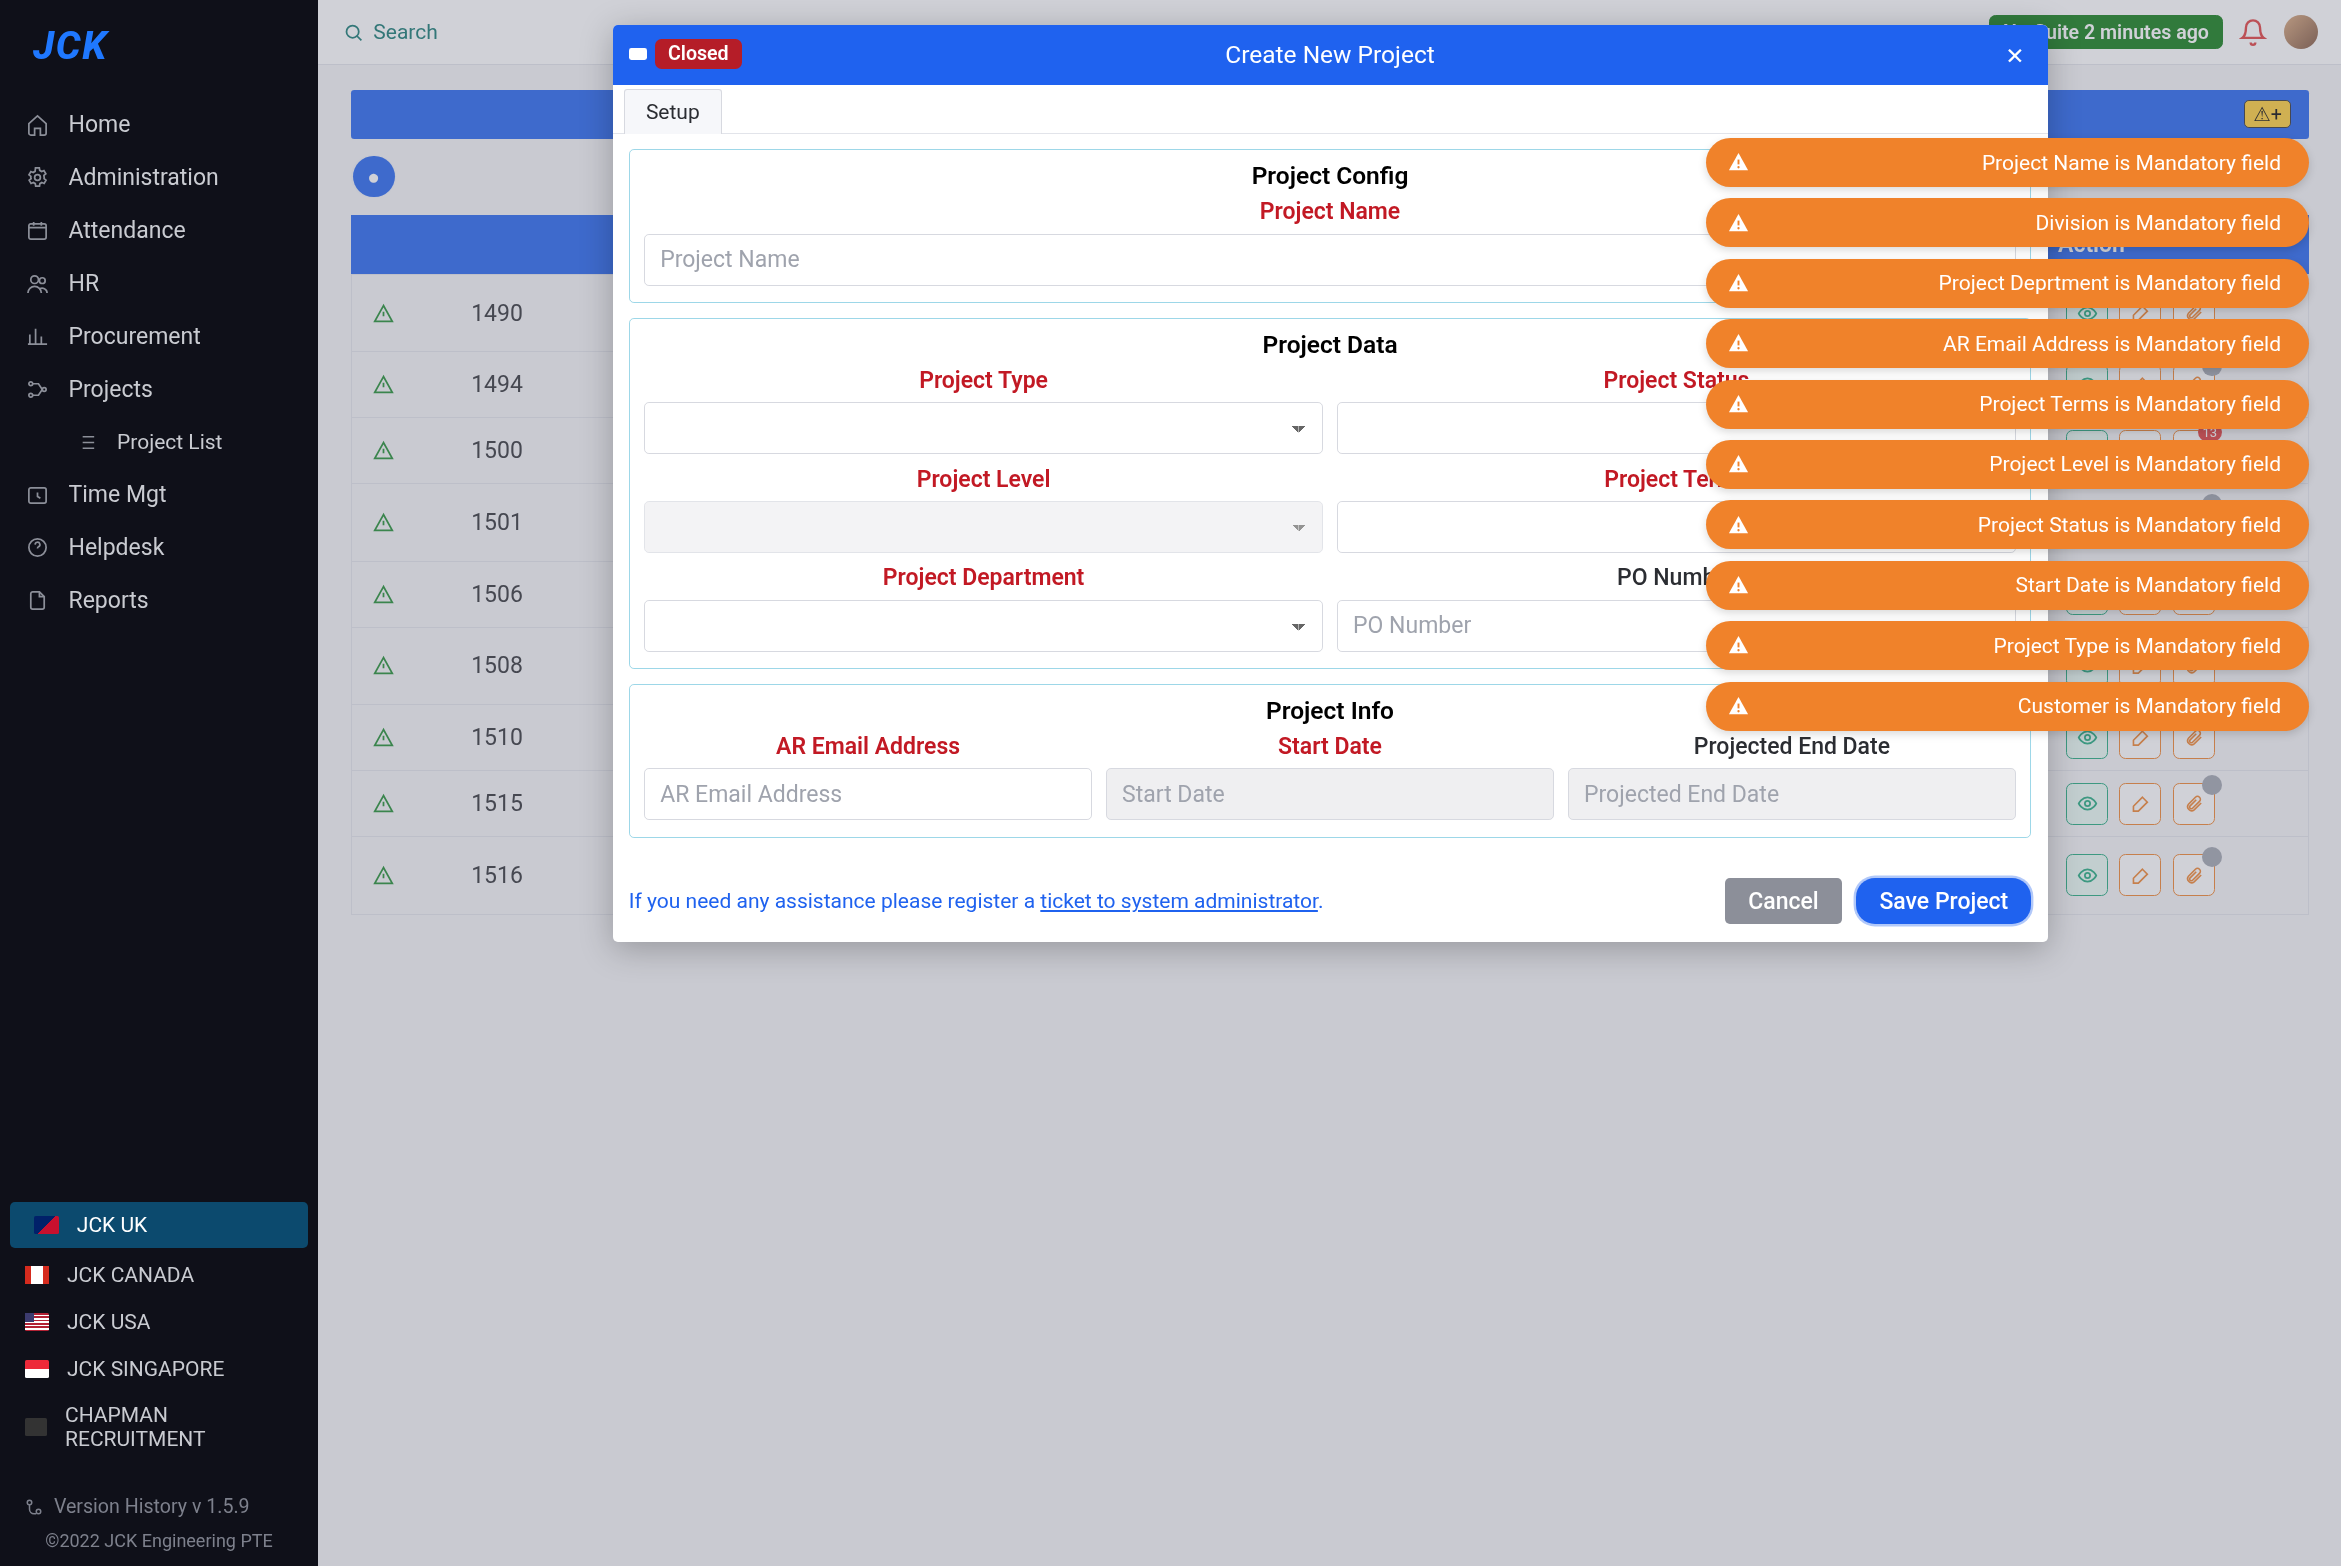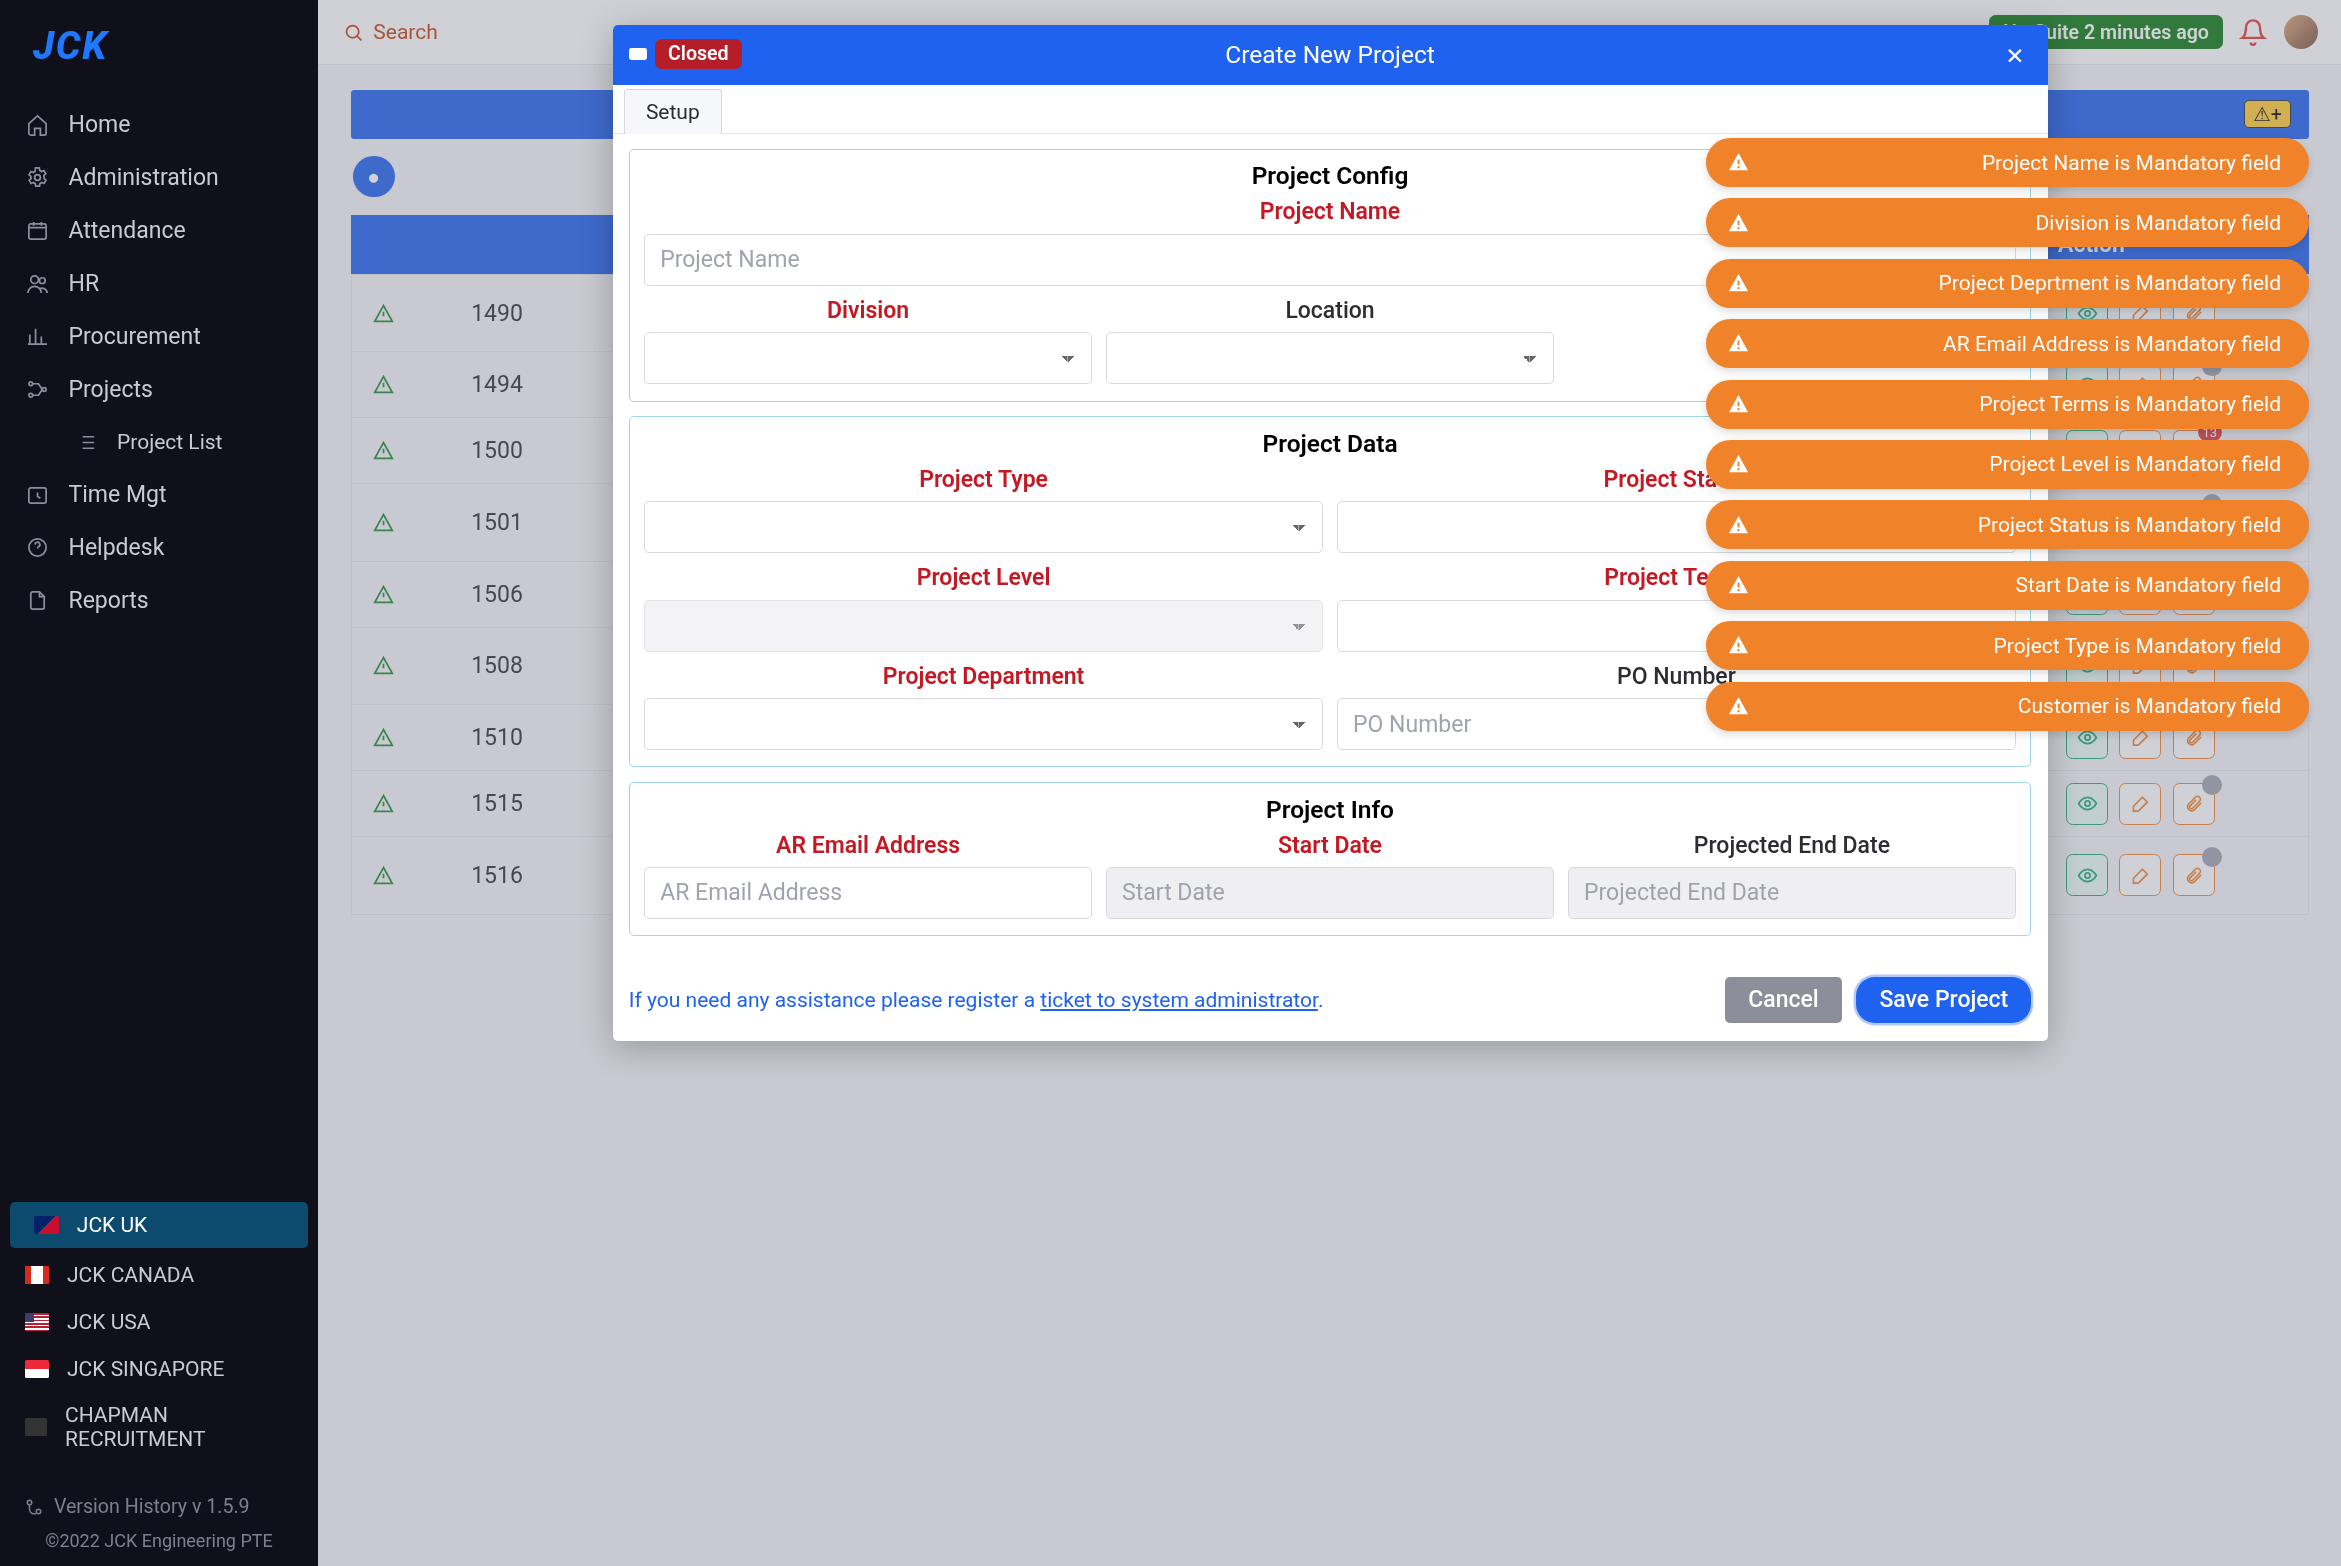--- a/index.html
+++ b/index.html
@@ -23,21 +23,21 @@
 .flag.us { background: repeating-linear-gradient(#b22234 0 1.6px,#fff 1.6px 3.3px); position:relative;} .flag.us:before{content:'';position:absolute;left:0;top:0;width:9.8px;height:9px;background:#3c3b6e;}
 .flag.sg { background: linear-gradient(#ED2939 50%, #fff 50%); }
 .flag.chap { background:#333; }
 .sidebar-footer { padding: 16.3px 24.5px; font-size: 19.6px; color: #7d808c; }
 .sidebar-footer .ver { display:flex; align-items:center; gap:11.4px; margin-bottom:11.4px;}
 .sidebar-footer .copy { font-size: 18px; text-align:center; }
 
 
 .main { flex: 1; display: flex; flex-direction: column; position: relative; }
 .topbar { height: 65px; background: #fff; border-bottom: 0.8px solid #e2e4ea; display: flex; align-items: center; padding: 0 24.5px; gap: 16.3px; }
-.srch { display:flex; align-items:center; gap:9.8px; color:#c2410c; font-size:21px; }
+.srch { display:flex; align-items:center; gap:9.8px; color:#0f766e; font-size:21px; }
 .topbar .fill { flex:1; }
 .ns-badge { background:#0b7a12; color:#fff; border:1.6px solid #0b7a12; border-radius:6.5px; padding:4.9px 13px; font-size:19.6px; font-weight:600;}
 .bell { width:28px; height:28px; color:#e03a3a; }
 .avatar { width:34px; height:34px; border-radius:50%; background:linear-gradient(135deg,#d9a77a,#7c513a); }
 
 .pagearea { flex:1; padding: 24.5px 33px; overflow:auto; }
 .band { background:#1f62ef; height:49px; border-radius:3.3px; margin-bottom:16.3px; display:flex; align-items:center; justify-content:flex-end; padding:0 18px;}
 .band .warny { background:#ffcc33; border:1.6px solid #2b2d32; padding:1.6px 8.2px; border-radius:4.9px; font-size:19.6px;}
 .viewtab { display:inline-flex; background:#eef0f5; border-radius:814px; padding:1.6px; margin-bottom:16.3px;}
 .viewtab span { padding:8.2px 14.7px; font-size:21px;}
@@ -580,34 +580,20 @@
         </div>
         <div class="mtab">
           <span>Setup</span>
         </div>
         <div class="mbody">
 
           <div class="card">
             <div class="ctitle">Project Config</div>
             <div class="flabel">Project Name</div>
             <input class="inp" placeholder="Project Name" style="">
-            <div class="frow" style="margin-top:11.4px;">
-              <div class="fcol">
-                <div class="flabel">Division</div>
-                <select class="sel"></select>
-              </div>
-              <div class="fcol">
-                <div class="flabel norm">Location</div>
-                <select class="sel"></select>
-              </div>
-              <div class="fcol">
-                <div class="flabel norm">&nbsp;</div>
-                <select class="sel" style="visibility:hidden;"></select>
-              </div>
-            </div>
           </div>
 
           <div class="card">
             <div class="ctitle">Project Data</div>
             <div class="frow">
               <div class="fcol">
                 <div class="flabel">Project Type</div>
                 <select class="sel"></select>
               </div>
               <div class="fcol">

